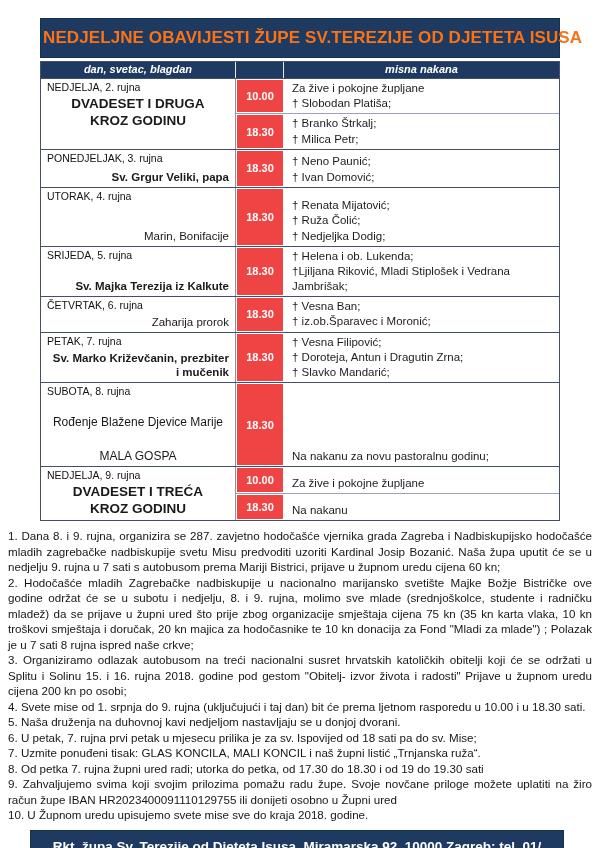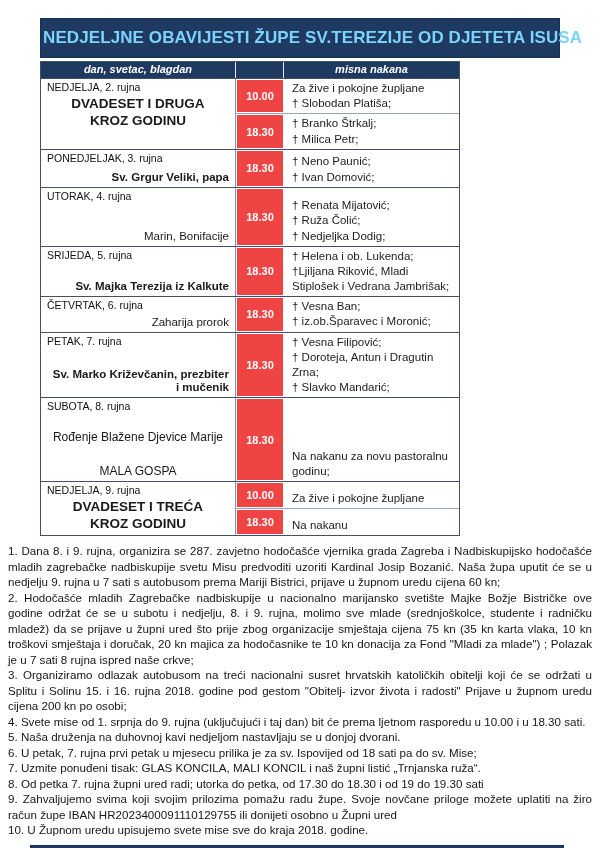--- a/index.html
+++ b/index.html
@@ -8,30 +8,30 @@
     font-family: "Liberation Sans", sans-serif;
     color: #1a1a1a;
     position: relative;
     height: 848px;
     overflow: hidden;
   }
   .title-bar {
     margin: 18px 40px 3px 40px;
     background: #1f3a60;
     border: 1px solid #16304f;
-    color: #7dd3fc;
+    color: #f97316;
     font-weight: bold;
     font-size: 17px;
     text-align: center;
     padding: 9px 2px;
     white-space: nowrap;
     letter-spacing: 0.1px;
   }
   
-  .sched { margin: 0 40px; border: 1px solid #44506b; width: 420px; }
+  .sched { margin: 0 40px; border: 1px solid #44506b; width: 520px; }
   .thead { display: flex; background: #1f3a60; color: #fff; font-size: 11px;
            font-weight: bold; font-style: italic; height: 16px; line-height: 15px; }
   .th-day { width: 195px; text-align: center; border-right: 1px solid #e8e8e8; }
   .th-time { width: 48px; border-right: 1px solid #e8e8e8; }
   .th-int { flex: 1; text-align: center; }
   .trow { display: flex; border-top: 1px solid #44506b; }
   .trow:first-of-type { border-top: none; }
   .cday {
     width: 195px; border-right: 1px solid #8a94a8;
     padding: 2px 6px 2px 6px; display: flex; flex-direction: column;

